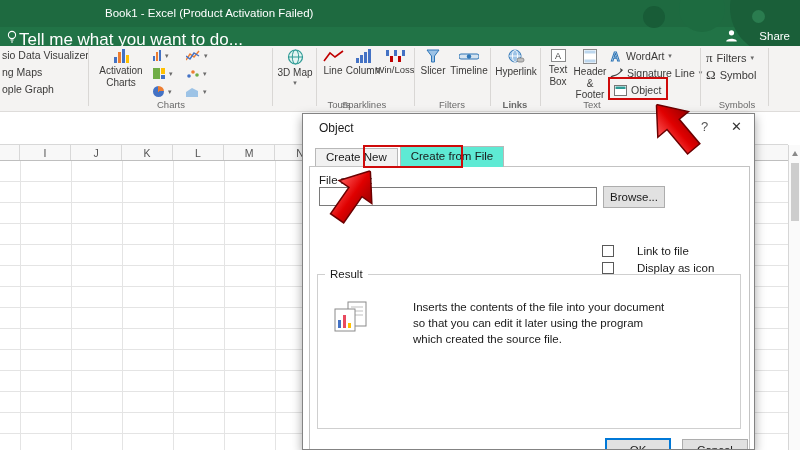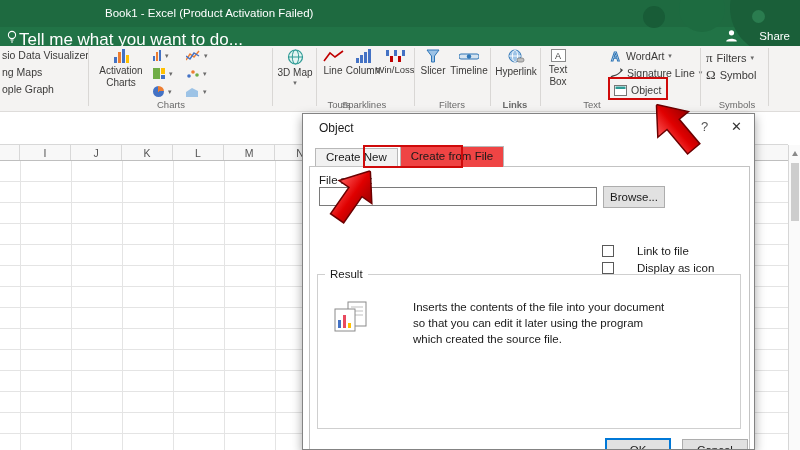--- a/index.html
+++ b/index.html
@@ -41,21 +41,21 @@
   .vscroll .up { position:absolute; left:3px; top:6px; width:0; height:0; border-left:3.5px solid transparent; border-right:3.5px solid transparent; border-bottom:5px solid #8a8a8a; }
   .vscroll .thumb { position:absolute; left:1.5px; top:18px; width:8px; height:58px; background:#cdcdcd; }
 
   
   .dialog { position:absolute; left:302px; top:113px; width:453px; height:337px; background:#fff; border:1px solid #838383; box-shadow:0 4px 10px rgba(0,0,0,.35); overflow:hidden; z-index:5; }
   .dlg-title { position:absolute; left:16px; top:7px; font-size:12px; color:#1a1a1a; }
   .dlg-help { position:absolute; left:398px; top:5px; font-size:13px; color:#555; cursor:default; }
   .dlg-close { position:absolute; left:428px; top:5px; font-size:13px; color:#333; cursor:default; }
   .tabs { position:absolute; left:12px; top:34px; display:flex; z-index:2; }
   .tab { height:18px; line-height:17px; padding:0 10px; font-size:11.5px; color:#1a1a1a; background:#f1f1f1; border:1px solid #b8b8b8; border-bottom:none; margin-right:2px; cursor:default; }
-  .tab.active { background:#ef4444; height:21px; line-height:19px; margin-top:-2px; }
+  .tab.active { background:#5eead4; height:21px; line-height:19px; margin-top:-2px; }
   .tab-panel { position:absolute; left:6px; top:52px; width:441px; height:310px; border:1px solid #c3c3c3; background:#fff; }
   .filelabel { position:absolute; left:16px; top:60px; font-size:11.5px; color:#1a1a1a; }
   .fileinput { position:absolute; left:16px; top:73px; width:278px; height:19px; border:1px solid #7a7a7a; font-size:11.5px; padding:0 4px; outline:none; }
   .browse { position:absolute; left:300px; top:72px; width:62px; height:22px; background:#e1e1e1; border:1px solid #adadad; font-size:11.5px; color:#1a1a1a; }
   .cbrow { position:absolute; left:299px; display:flex; align-items:center; gap:23px; }
   .cbbox { width:12px; height:12px; border:1px solid #595959; background:#fff; display:inline-block; }
   .cblbl { font-size:11.5px; color:#1a1a1a; }
   .groupbox { position:absolute; left:14px; top:160px; width:424px; height:155px; border:1px solid #cfcfcf; }
   .legend { position:absolute; left:22px; top:154px; background:#fff; padding:0 5px; font-size:11.5px; color:#1a1a1a; }
   .result-text { position:absolute; left:110px; top:185px; width:258px; font-size:11.5px; color:#1a1a1a; line-height:1.4; }
@@ -231,20 +231,28 @@
     </div>
 
     <div class="rsep" style="left:540px;"></div>
 
     <div class="rbtn" style="left:544px; top:3px; width:28px;">
       <svg width="15" height="13">
           <rect x="0.5" y="0.5" width="14" height="12" fill="#fff" stroke="#8a8a8a"></rect>
           <text x="4" y="10" font-size="9" fill="#444" font-family="Liberation Sans, sans-serif">A</text>
         </svg>
       <span class="lbl">Text Box</span>
+    </div>
+    <div class="rbtn" style="left:572px; top:3px; width:36px;">
+      <svg width="14" height="15">
+          <rect x="0.5" y="0.5" width="13" height="14" fill="#fff" stroke="#8a8a8a"></rect>
+          <rect x="1.5" y="1.5" width="11" height="3" fill="#bdd7ee"></rect>
+          <rect x="1.5" y="10.5" width="11" height="3" fill="#bdd7ee"></rect>
+        </svg>
+      <span class="lbl">Header &amp; Footer</span>
     </div>
     <div class="rrow" style="left:610px; top:4px;">
       <svg width="12" height="12">
           <text x="1" y="11" font-size="12" font-weight="bold" fill="#fff" stroke="#2e75b6" stroke-width="1" font-family="Liberation Sans, sans-serif">A</text>
         </svg>
       <span>WordArt</span>
       <span class="caret">▾</span>
     </div>
     <div class="rrow" style="left:610px; top:21px;">
       <svg width="13" height="12">

